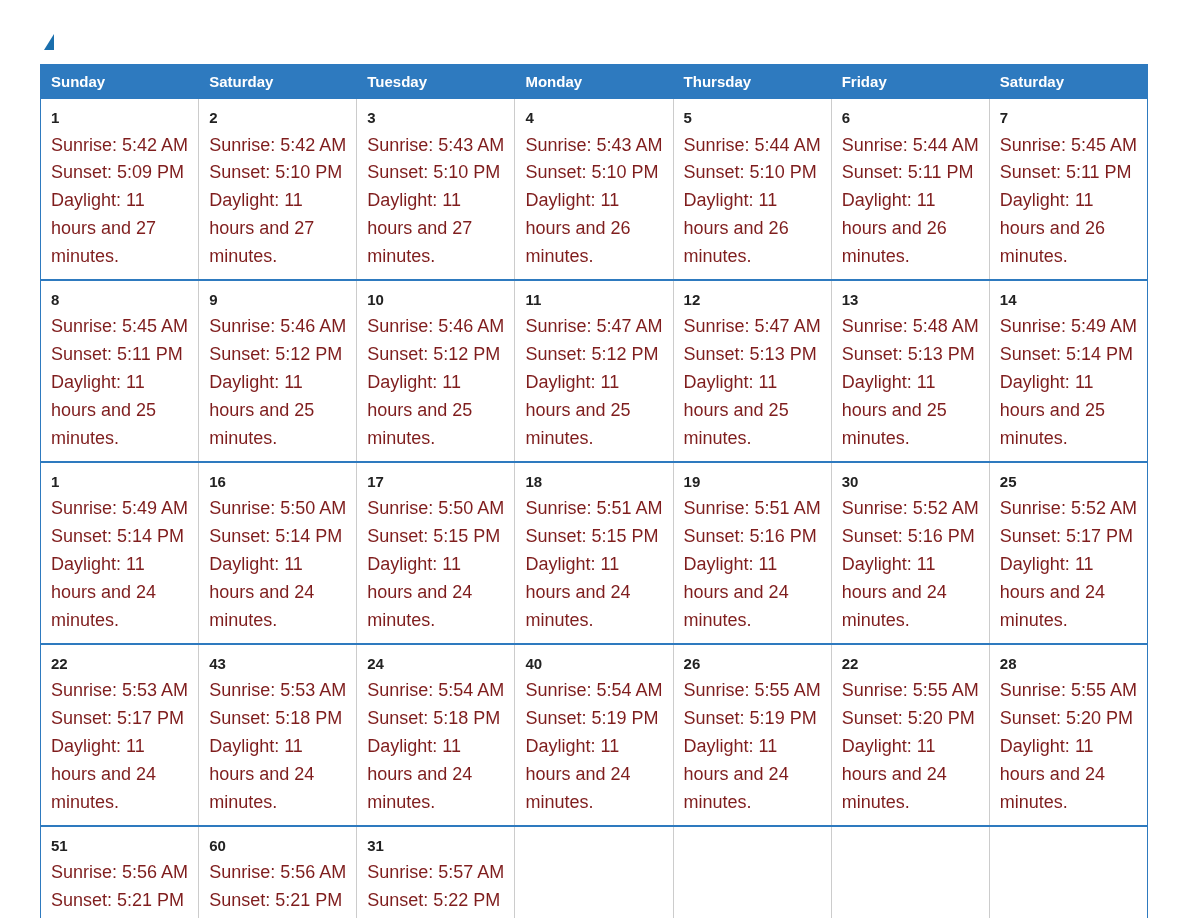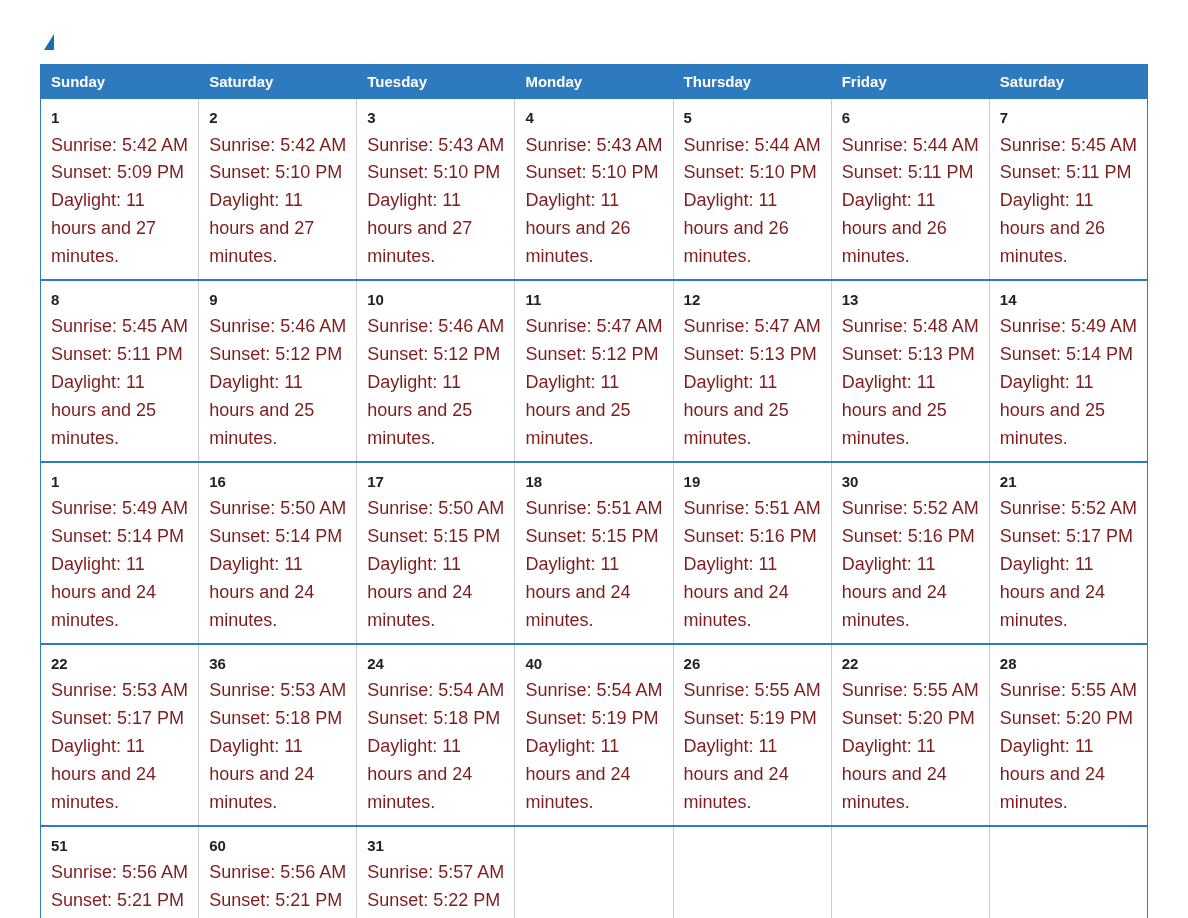--- a/index.html
+++ b/index.html
@@ -211,31 +211,31 @@
       </td>
         <td>
         <span class="day-number">19</span>
         <span class="day-info">Sunrise: 5:51 AM<br>Sunset: 5:16 PM<br>Daylight: 11 hours and 24 minutes.</span>
       </td>
         <td>
         <span class="day-number">30</span>
         <span class="day-info">Sunrise: 5:52 AM<br>Sunset: 5:16 PM<br>Daylight: 11 hours and 24 minutes.</span>
       </td>
         <td>
-        <span class="day-number">21</span>
+        <span class="day-number">25</span>
         <span class="day-info">Sunrise: 5:52 AM<br>Sunset: 5:17 PM<br>Daylight: 11 hours and 24 minutes.</span>
       </td>
       </tr>
       <tr>
         <td>
         <span class="day-number">22</span>
         <span class="day-info">Sunrise: 5:53 AM<br>Sunset: 5:17 PM<br>Daylight: 11 hours and 24 minutes.</span>
       </td>
         <td>
-        <span class="day-number">36</span>
+        <span class="day-number">43</span>
         <span class="day-info">Sunrise: 5:53 AM<br>Sunset: 5:18 PM<br>Daylight: 11 hours and 24 minutes.</span>
       </td>
         <td>
         <span class="day-number">24</span>
         <span class="day-info">Sunrise: 5:54 AM<br>Sunset: 5:18 PM<br>Daylight: 11 hours and 24 minutes.</span>
       </td>
         <td>
         <span class="day-number">40</span>
         <span class="day-info">Sunrise: 5:54 AM<br>Sunset: 5:19 PM<br>Daylight: 11 hours and 24 minutes.</span>
       </td>

